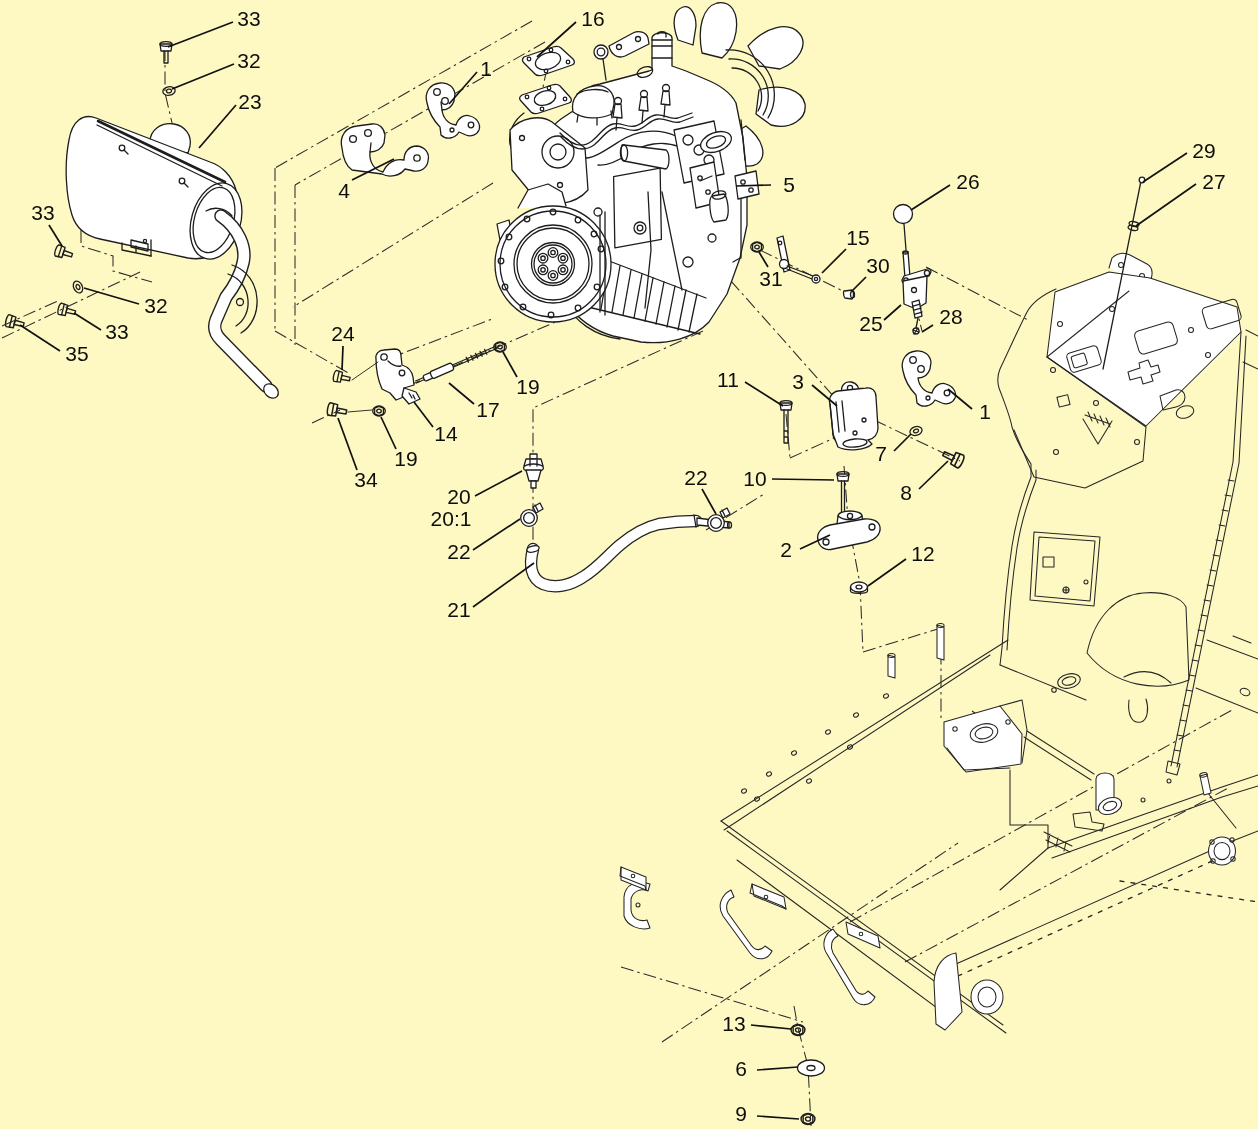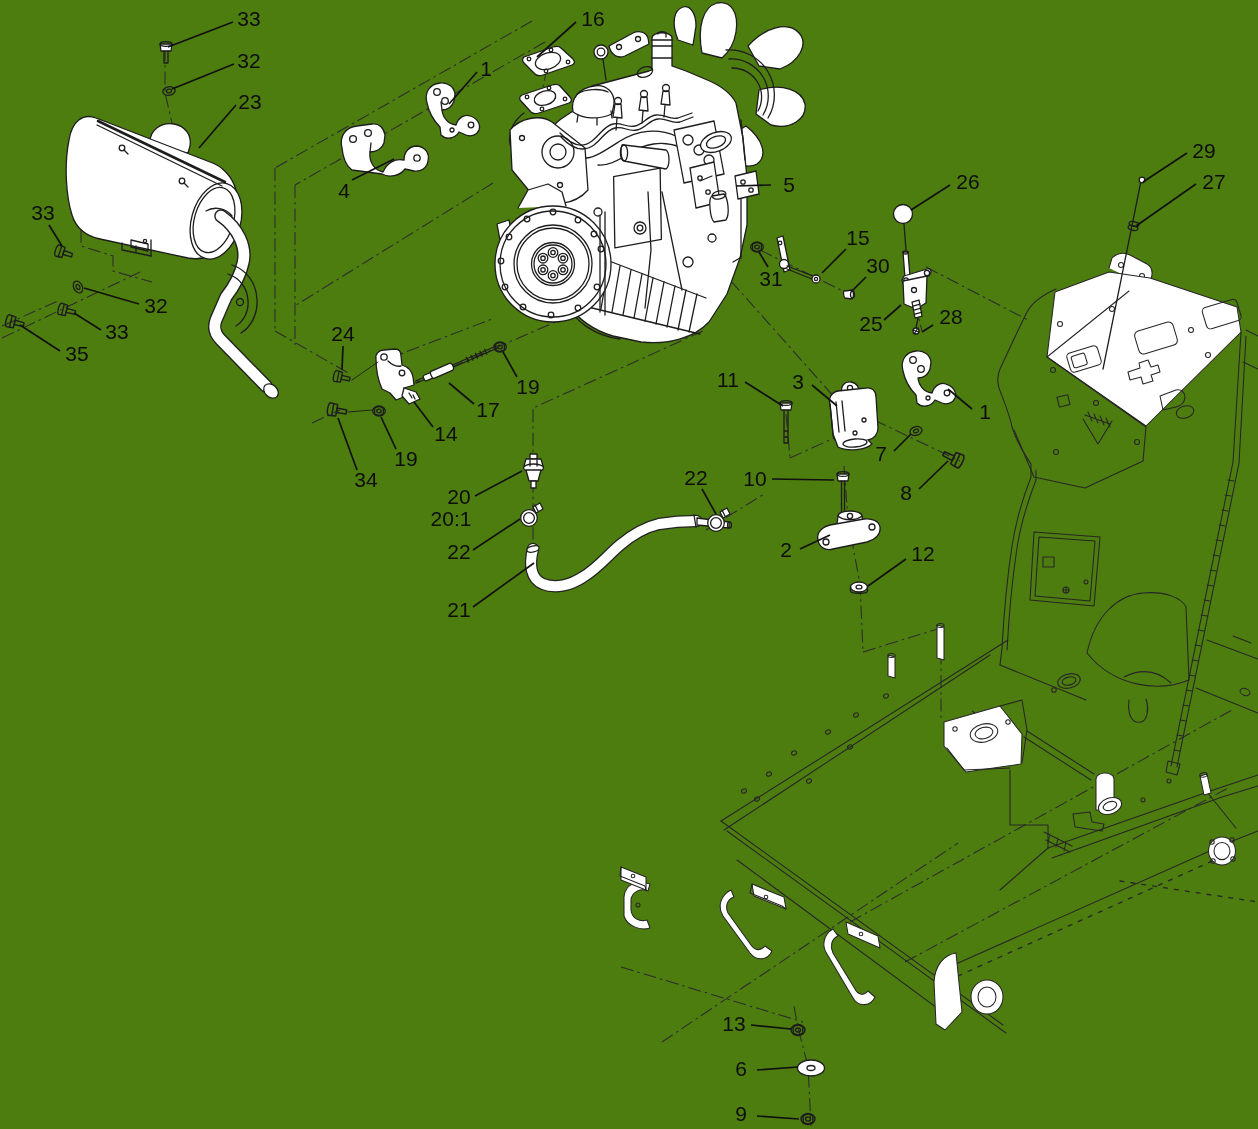--- a/index.html
+++ b/index.html
@@ -1,16 +1,16 @@
 <!DOCTYPE html>
 <html><head>
 <meta charset="utf-8">
 <style>
   html,body{margin:0;padding:0;background:#ffffff;}
-  #stage{position:relative;width:1258px;height:1129px;background:#4d7c0f;overflow:hidden;}
+  #stage{position:relative;width:1258px;height:1129px;background:#fef9c3;overflow:hidden;}
   svg{display:block;}
   .part{stroke:#1d1d1d;stroke-width:1.3;fill:none;stroke-linecap:round;stroke-linejoin:round;}
   .partw{stroke:#1d1d1d;stroke-width:1.3;fill:#fff;stroke-linecap:round;stroke-linejoin:round;}
   .thin{stroke:#262626;stroke-width:1.05;fill:none;stroke-linecap:round;stroke-linejoin:round;}
   .thinw{stroke:#262626;stroke-width:1.05;fill:#fff;stroke-linecap:round;stroke-linejoin:round;}
   .phantom{stroke:#2c2c2c;stroke-width:1.05;fill:none;stroke-dasharray:13 4 2.5 4;}
   .leader{stroke:#111;stroke-width:1.7;fill:none;}
   .lbl{font-family:"Liberation Sans",sans-serif;font-size:21px;fill:#0d0d0d;font-weight:400;}
 </style>
 </head>

